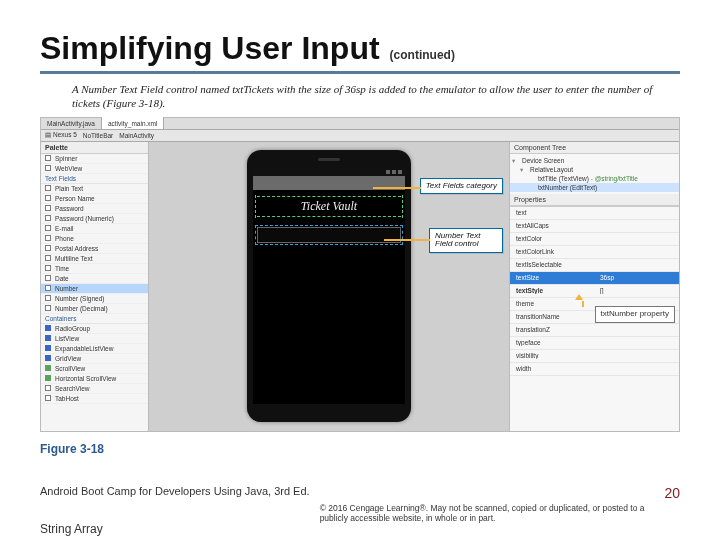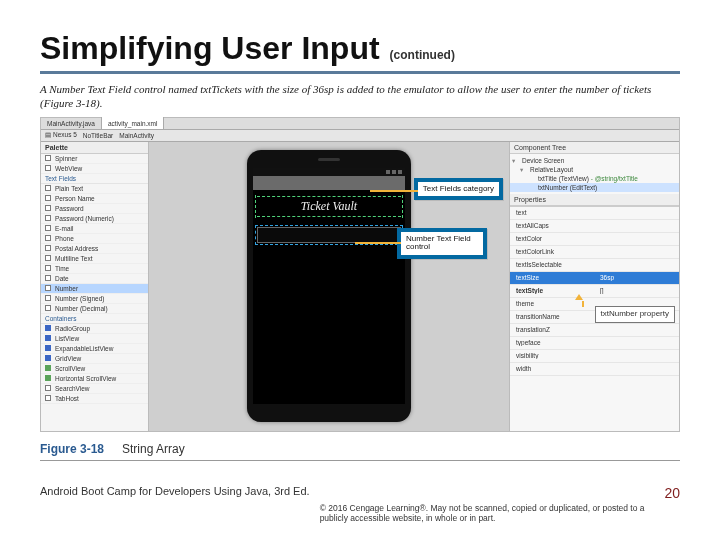--- a/index.html
+++ b/index.html
@@ -31,20 +31,21 @@
     margin-top: 4px;
     margin-bottom: 8px;
   }
   .caption-line {
     font-family: Georgia, 'Times New Roman', serif;
     font-style: italic;
     font-size: 11px;
     color: #222;
     line-height: 1.3;
     margin-bottom: 6px;
+    margin-left: 32px;
   }
 
   
   .figure {
     border: 1px solid #bbb;
     background: #efefef;
     height: 315px;
     position: relative;
     font-size: 7px;
     color: #333;
@@ -124,22 +125,22 @@
   .numfield::before, .numfield::after {
     content: ""; position: absolute; left: -3px; right: -3px; height: 0; border-top: 1px dashed #31a2e0;
   }
   .numfield::before { top: -3px; }
   .numfield::after { bottom: -3px; }
   .numfield .vline-l, .numfield .vline-r { position:absolute; top:-3px; bottom:-3px; width:0; border-left:1px dashed #31a2e0; }
   .numfield .vline-l { left:-3px; } .numfield .vline-r { right:-3px; }
 
   
   .callout {
-    position: absolute; background: #fff; border: 4px solid #0369a1; padding: 3px 5px;
-    font-size: 8px; line-height: 1.1; color: #111; box-shadow: 1px 1px 0 rgba(0,0,0,.1);
+    position: absolute; background: #fff; border: 1px solid #0369a1; padding: 3px 5px;
+    font-size: 8px; line-height: 1.1; color: #111; box-shadow: 1px 1px 0 rgba(0,0,0,.1); font-style: italic;
   }
   .callout .ld { position: absolute; background: #f2b33a; }
 
   
   .rightpane {
     width: 170px;
     background: #f7f7f7;
     border-left: 1px solid #bbb;
     display: flex;
     flex-direction: column;
@@ -163,23 +164,24 @@
     font-size:8px; padding:3px 5px; line-height:1.1;
   }
   .figure .callout-right .ld { position:absolute; background:#f2b33a; }
 
   .fig-label-row {
     margin-top: 10px;
     font-size: 12px;
     display: flex; gap: 18px; align-items: baseline;
     border-bottom: 1px solid #999;
     padding-bottom: 4px;
+    flex-direction: column;
   }
   .fig-num { color: #2a5a90; font-weight: bold; font-family: Arial, sans-serif; font-size: 12px; }
-  .fig-name { color: #333; font-family: Arial, sans-serif; font-size: 12px; }
+  .fig-name { color: #333; font-family: Arial, sans-serif; font-size: 12px; margin-top: 48px; }
 
   .footer {
     position: absolute; left: 40px; right: 40px; bottom: 16px;
     display: flex; align-items: flex-start; gap: 10px; font-size: 9px; color: #333;
   }
   .footer .book { flex: 0 0 auto; font-size: 11px; color:#333; white-space:nowrap; }
   .footer .copy { flex:1; font-size: 8.5px; color:#333; line-height:1.15;margin-top:19px; }
   .footer .page { flex:0 0 auto; font-size: 14px; color:#7f1d1d; font-weight: normal; }
 
   .tri { width:0; height:0; border-top:4px solid transparent; border-bottom:4px solid transparent; border-left:6px solid #f2b33a; }
@@ -254,21 +256,21 @@
                   <span class="vline-r"></span>
               </div>
             </div>
           </div>
         </div>
 
         <div class="callout" style="top:36px; right:6px;">
           <span>Text Fields category</span>
           <div class="ld" style="left:-48px; top:8px; width:48px; height:2px;"></div>
         </div>
-        <div class="callout" style="top:86px; right:22px; width:90px;">
+        <div class="callout" style="top:86px; right:6px; width:74px;">
           <span>Number Text Field control</span>
           <div class="ld" style="left:-46px; top:10px; width:46px; height:2px;"></div>
         </div>
       </div>
 
       <div class="rightpane">
         <div class="rp-head">Component Tree</div>
         <div class="tree">
           <div class="row"><span class="tw">▾</span><span>Device Screen</span></div>
           <div class="row" style="padding-left:20px;"><span class="tw" style="left:10px;">▾</span><span>RelativeLayout</span></div>

